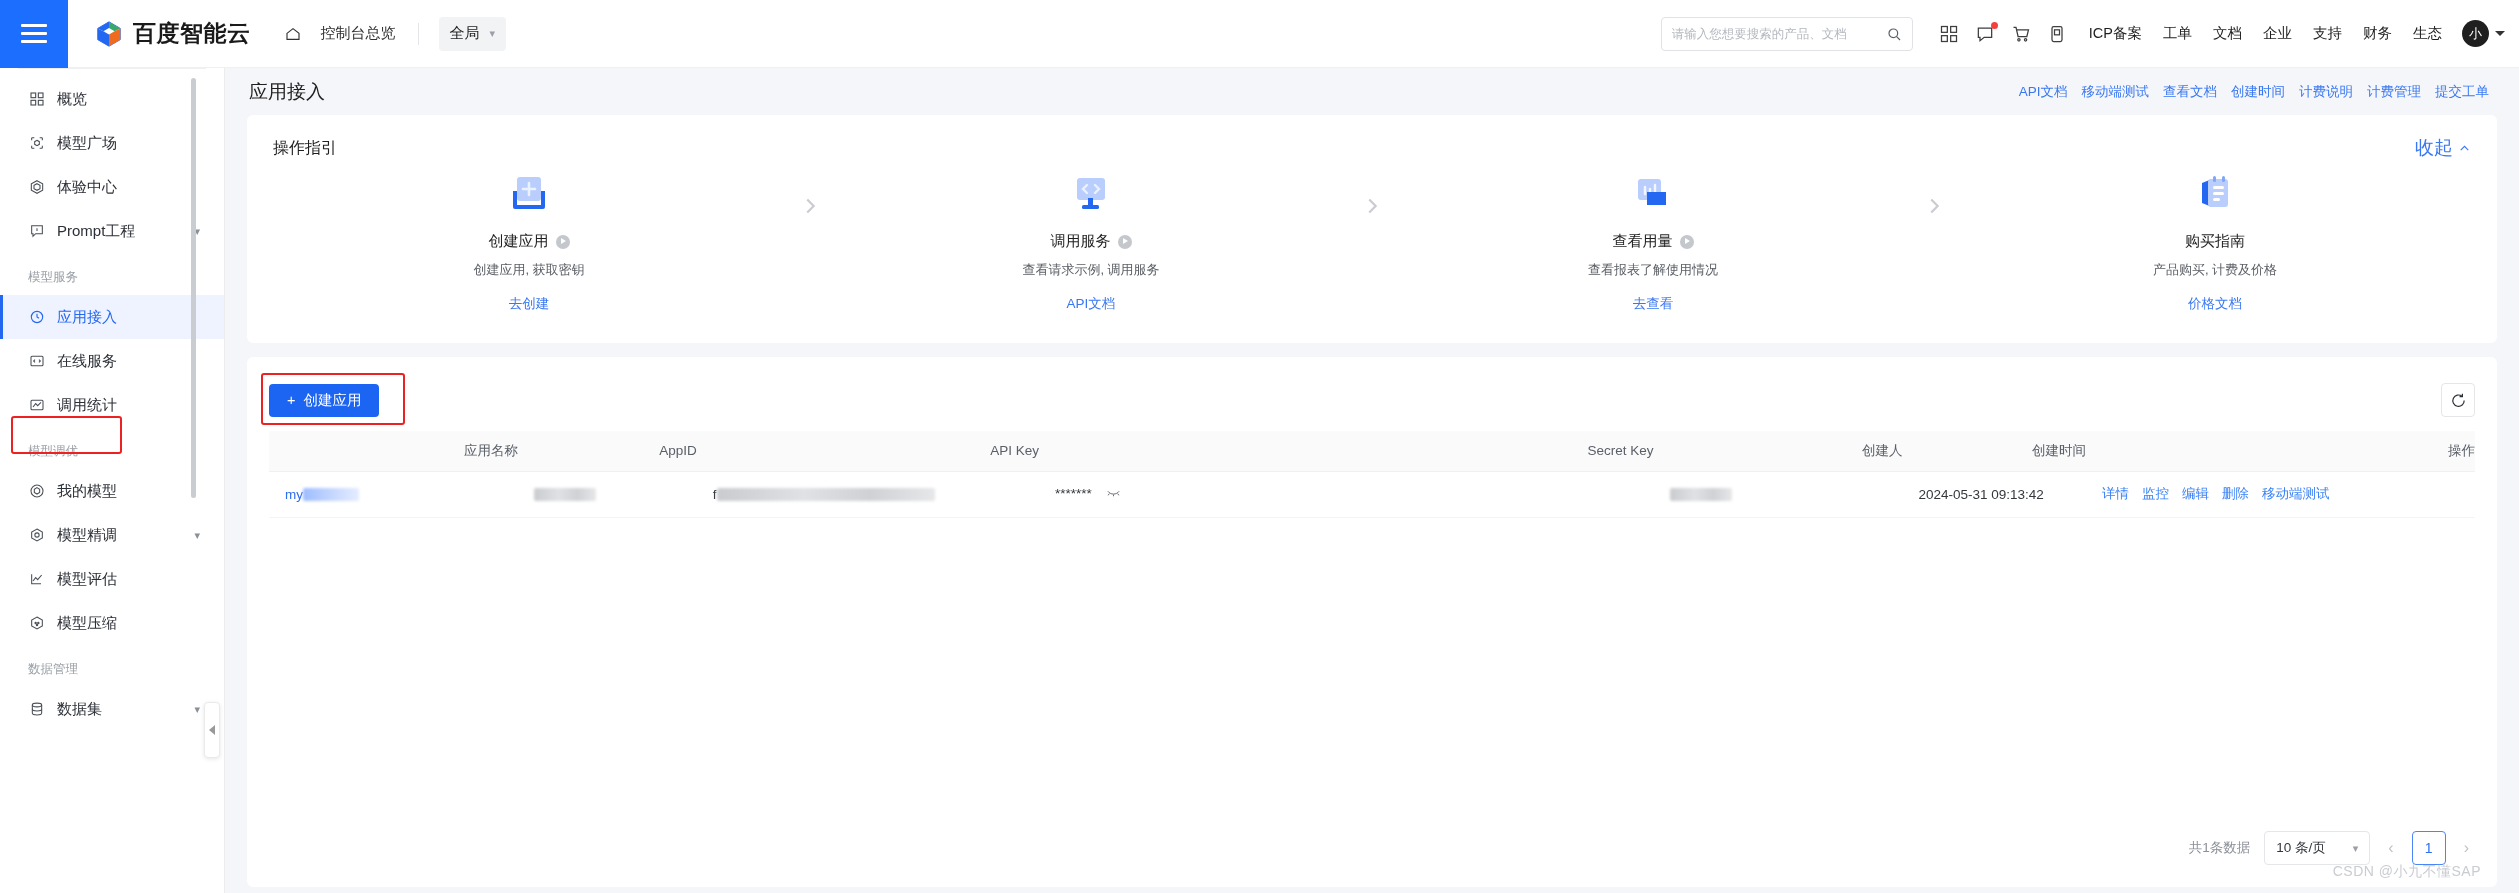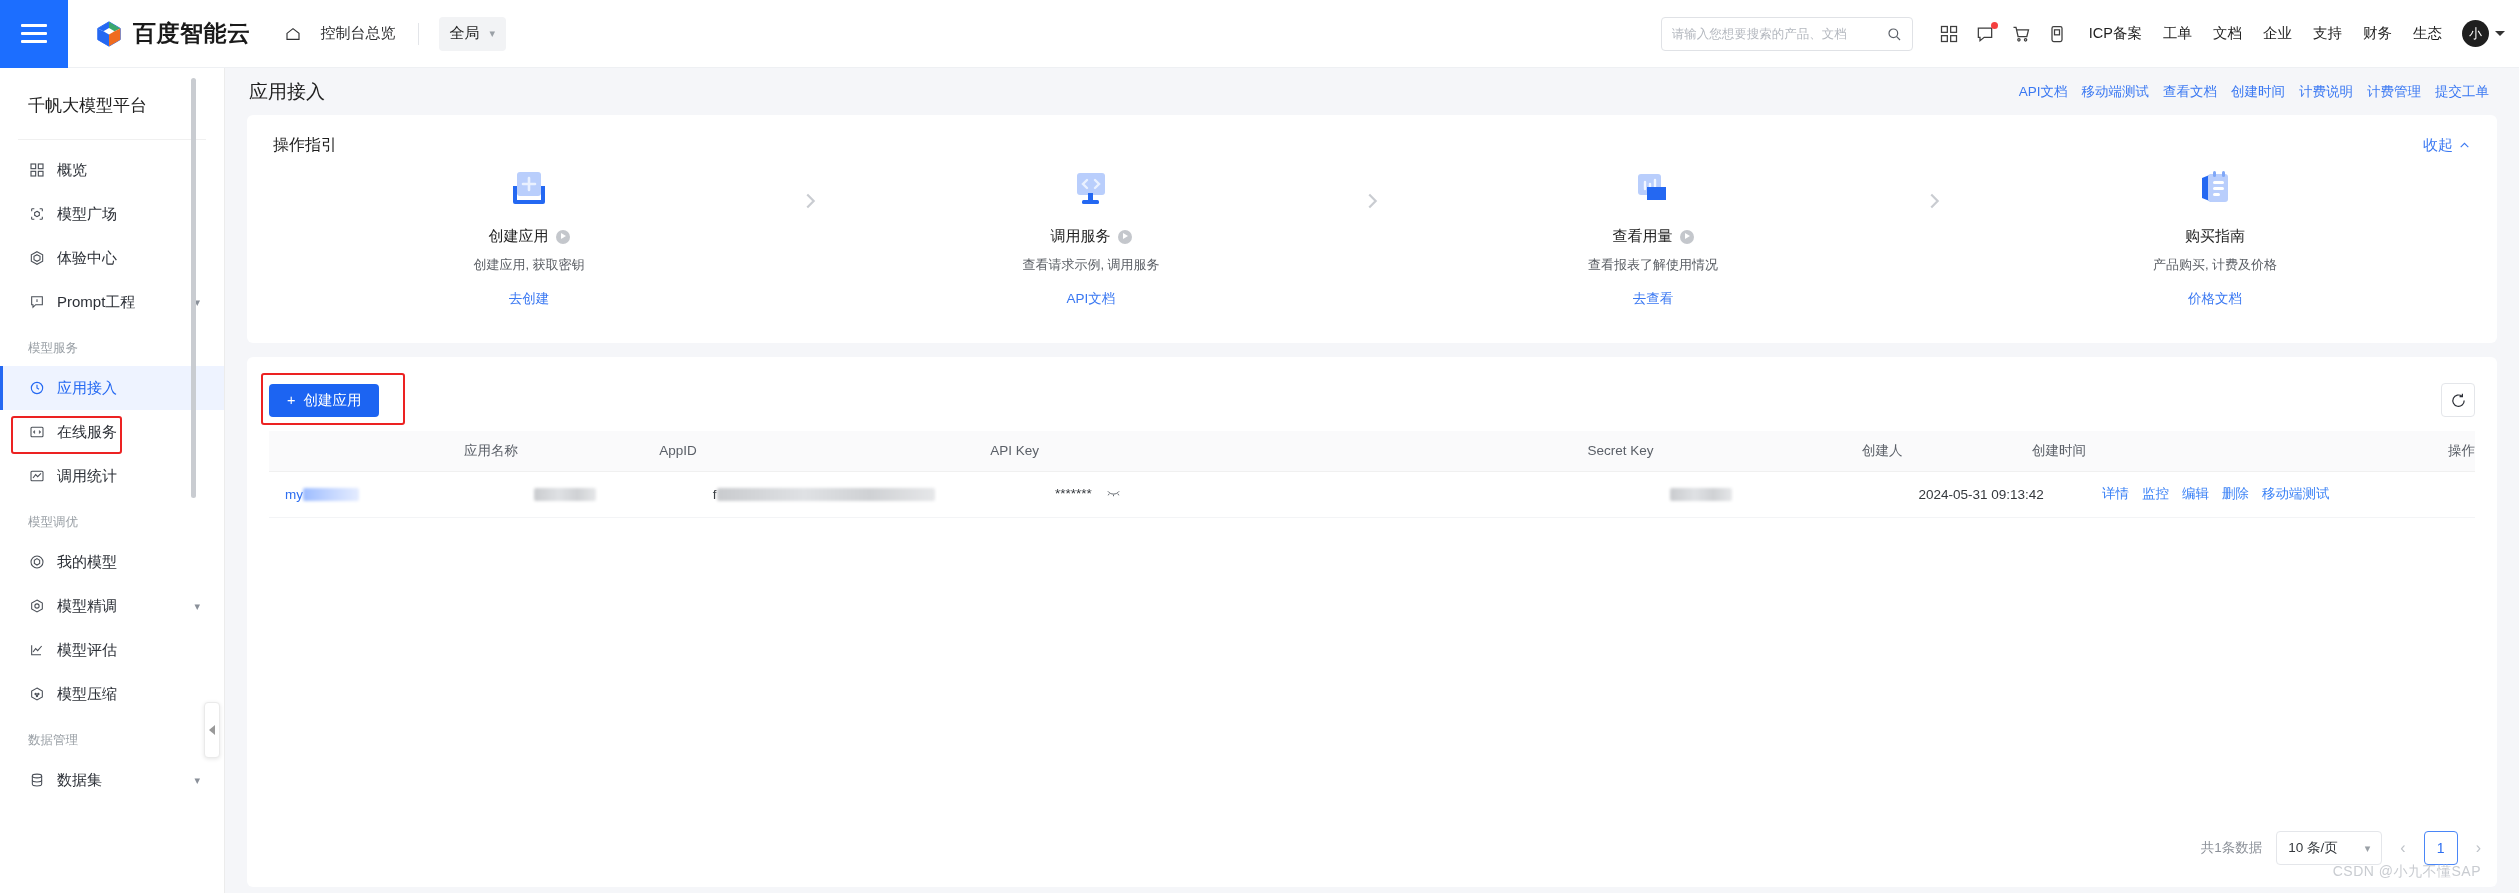--- a/index.html
+++ b/index.html
@@ -116,21 +116,21 @@
   .head-links { margin-left:auto; display:flex; gap:14px; }
   .head-links span { font-size:13.5px; color:#3a78f2; cursor:pointer; }
 
   .card {
     margin: 0 22px; background:#fff; border-radius:6px; position:relative;
   }
   .guide-card { height: 228px; padding: 20px 26px 0 26px; }
   .guide-head { display:flex; align-items:center; }
   .guide-title { font-size:16px; color:#1f1f1f;text-align:center; }
   .guide-collapse {
-    margin-left:auto; font-size:15px; color:#3a78f2; cursor:pointer;
+    margin-left:auto; font-size:19px; color:#3a78f2; cursor:pointer;
     display:flex; align-items:center; gap:5px;
   }
   .steps { display:flex; align-items:flex-start; margin-top: 8px; }
   .step { flex: 1 1 0; display:flex; flex-direction:column; align-items:center; }
   .step-ic { width:50px; height:50px; margin-bottom: 13px; }
   .step-title {
     font-size:15px; color:#1f1f1f; display:flex; align-items:center; gap:7px; margin-bottom:10px;
   }
   .play-badge {
     width:14px;height:14px;border-radius:50%;background:#c4c7cc;position:relative; cursor:pointer;
@@ -175,21 +175,21 @@
   }
   .blurred.blue {
     background:linear-gradient(90deg,#9dbcff,#c7d8ff 55%,#e4ecff);
   }
   .cell-link { color:#2d6ef0; cursor:pointer; }
   .op-links { display:flex; gap:13px; }
   .op-links span { color:#3b82f6; cursor:pointer;font-family:Liberation Mono, monospace; }
   .eye-ic { margin-left:10px; color:#5b6068; cursor:pointer; vertical-align:middle;}
 
   .pager {
-    position:absolute; right:12px; bottom:22px; display:flex; align-items:center; gap:14px;margin-left:25px;
+    position:absolute; right:24px; bottom:22px; display:flex; align-items:center; gap:14px;margin-left:25px;
   }
   .pager-total { font-size:13.5px; color:#8b9098; }
   .pager-size {
     height:34px; min-width:106px; border:1px solid #e4e6ea; border-radius:4px; background:#fff;
     display:flex; align-items:center; justify-content:space-between; padding: 0 11px;
     font-size:13.5px; color:#34383d; cursor:pointer; gap: 14px;
   }
   .pager-arrow { color:#bfc3c9; font-size:16px; cursor:pointer; padding: 0 4px; }
   .pager-page {
     width:34px; height:34px; border:1px solid #4a86f7; border-radius:4px; color:#2d6ef0;
@@ -290,21 +290,20 @@
     <span class="toplink">生态</span>
   </div>
 
   <div class="avatar-wrap">
     <div class="avatar">小</div>
     <div class="caret-down"></div>
   </div>
 </div>
 
 <div class="sidebar">
-  <div class="side-title">千帆大模型平台</div>
   <div class="side-sep"></div>
 
   <div class="side-item">
     <span class="ic">
       <svg width="16" height="16" viewBox="0 0 24 24" fill="none" stroke="currentColor" stroke-width="1.7">
         <rect x="3" y="3" width="7" height="7"></rect>
           <rect x="14" y="3" width="7" height="7"></rect>
         <rect x="3" y="14" width="7" height="7"></rect>
           <rect x="14" y="14" width="7" height="7"></rect>
       </svg>

